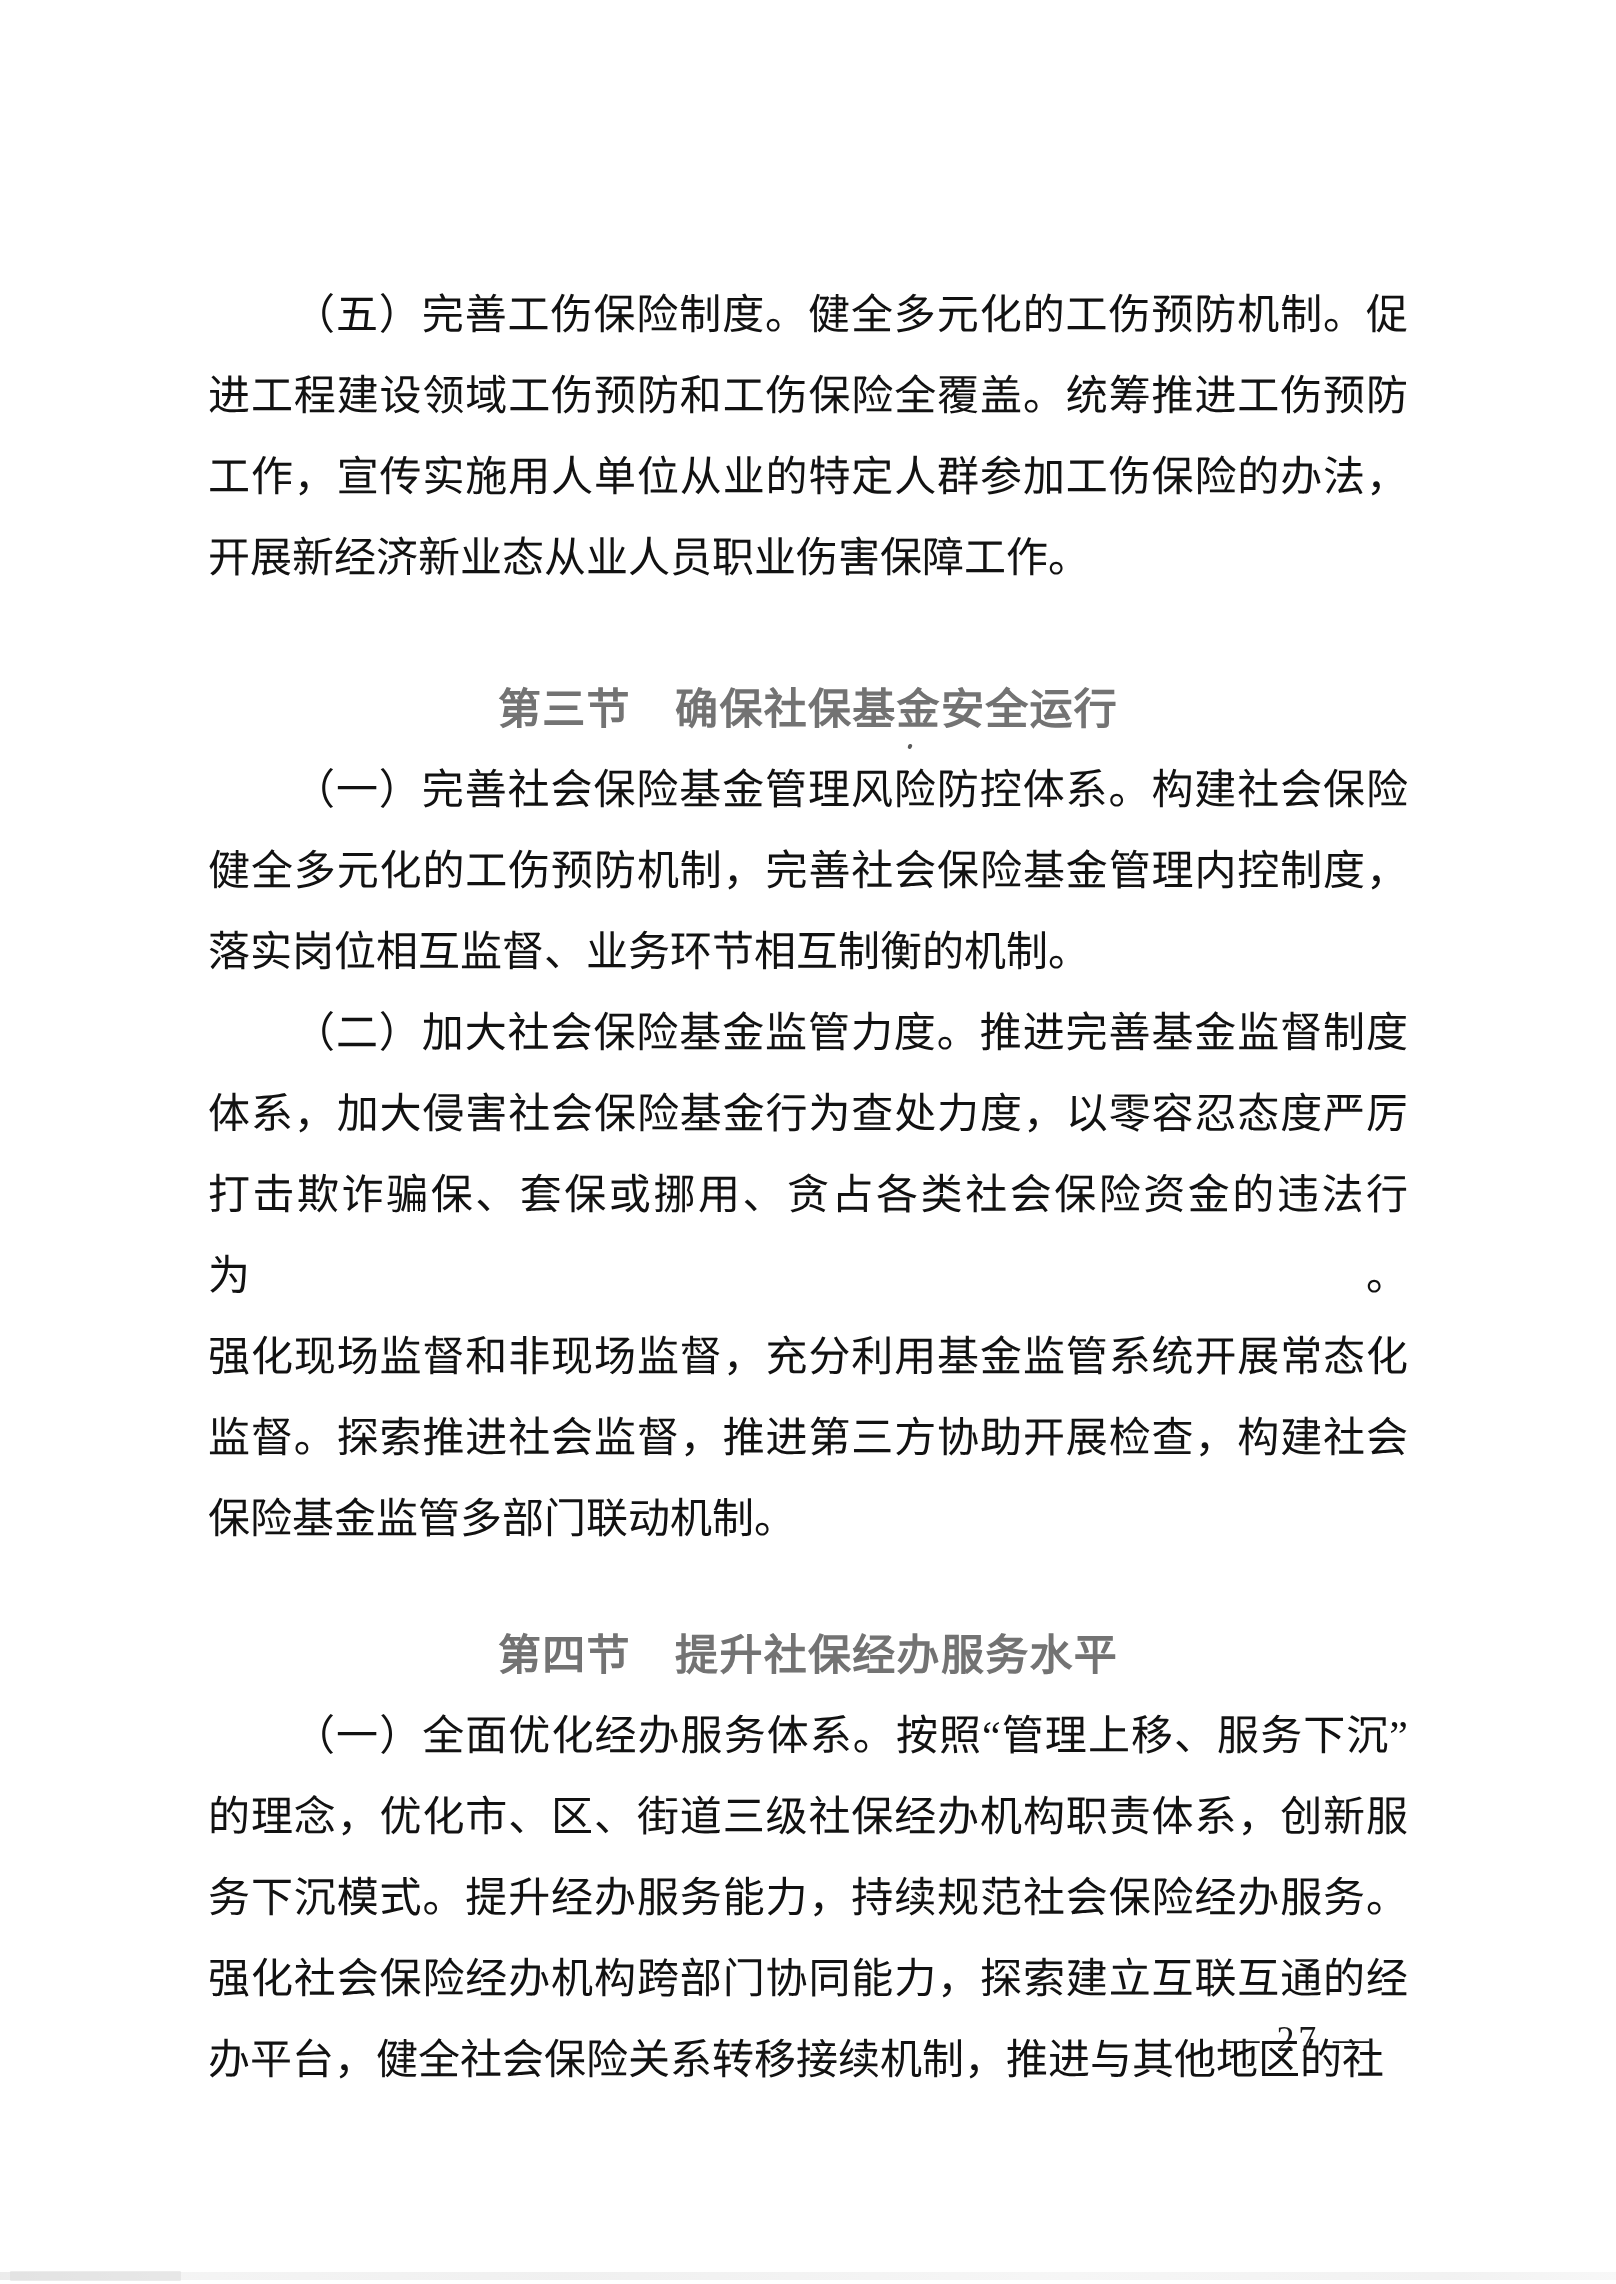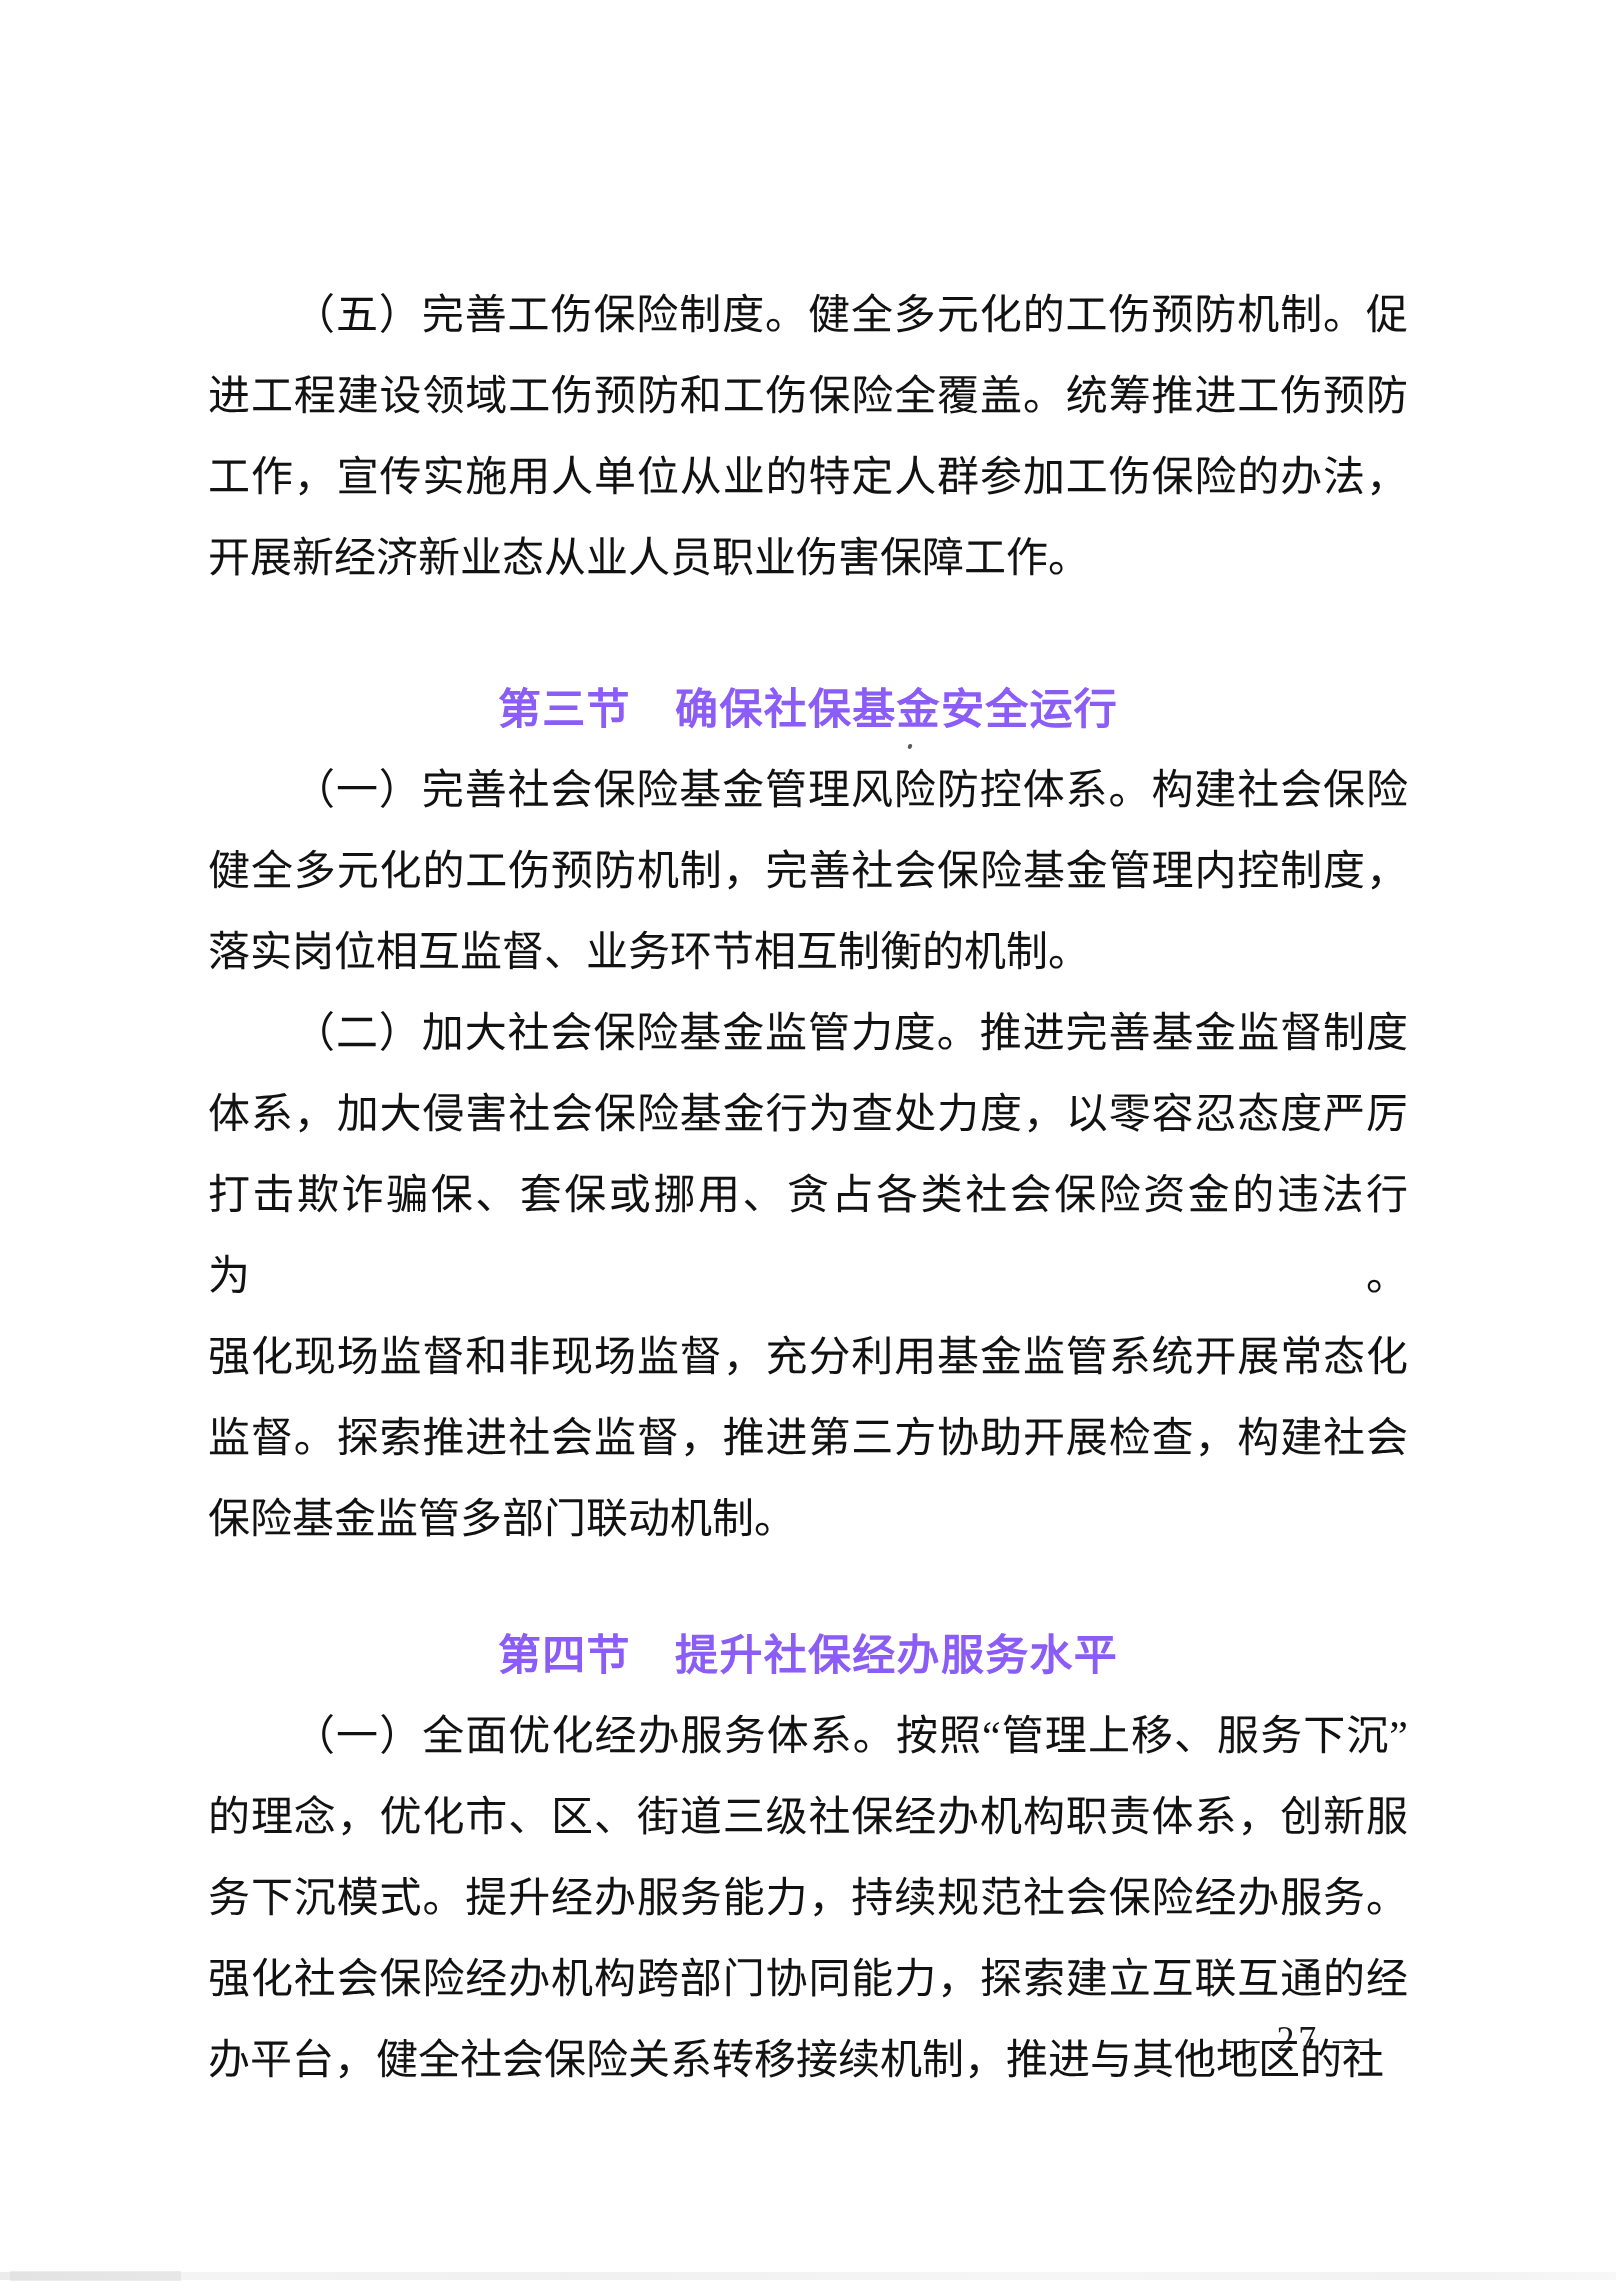--- a/index.html
+++ b/index.html
@@ -38,21 +38,21 @@
   .line.plast {
     text-align-last: left;
   }
   .heading {
     margin: 0;
     font-family: Liberation Sans, sans-serif;
     font-weight: 700;
     font-size: 43px;
     line-height: 81px;
     text-align: center;
-    color: #8b5cf6;
+    color: #737373;
     letter-spacing: 1.3px;
   }
   .doc > .heading:nth-child(2) { margin-top: 70px; }
   .doc > .heading:nth-child(5) { margin-top: 55px; }
   .page-number {
     position: absolute;
     top: 2021px;
     right: 243px;
     font-size: 36px;
     line-height: 1;

